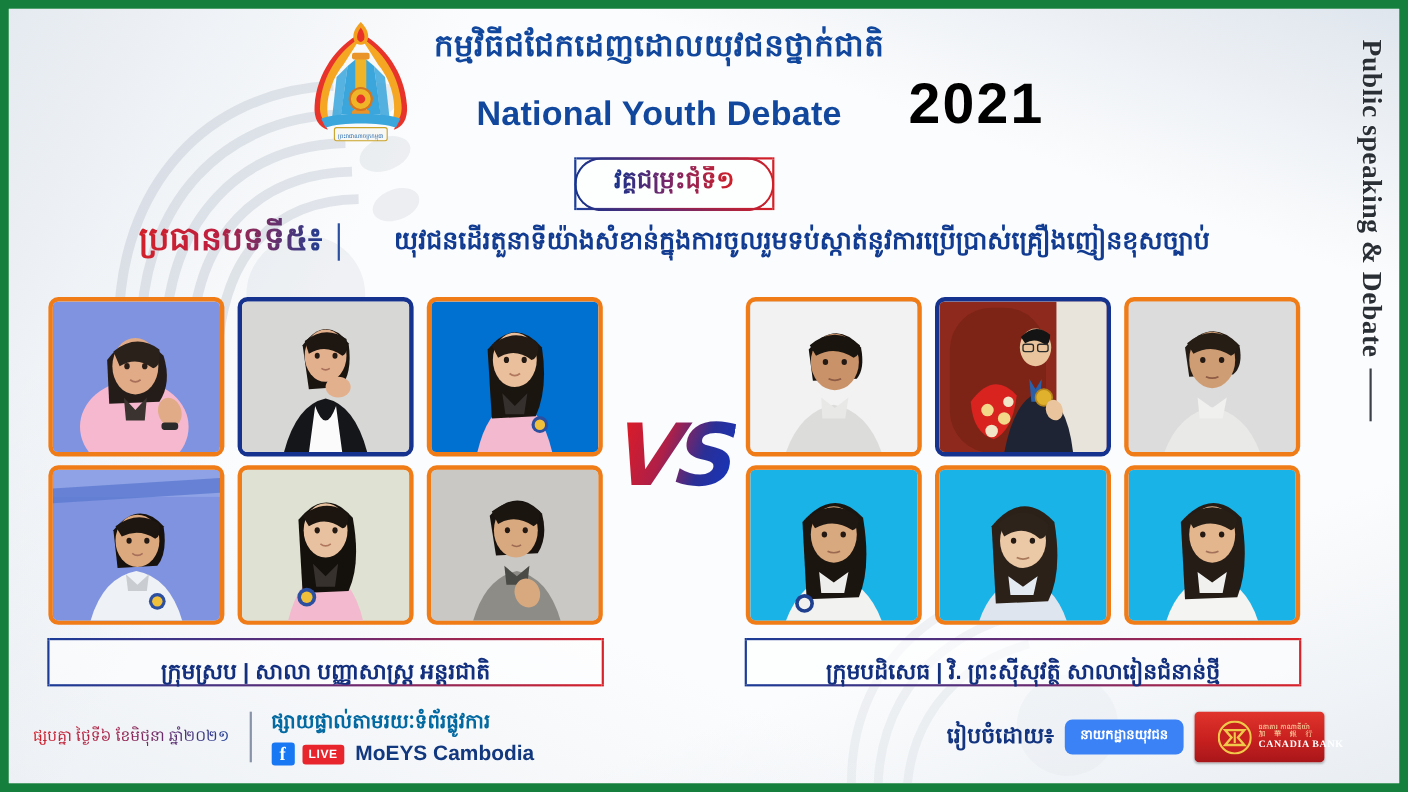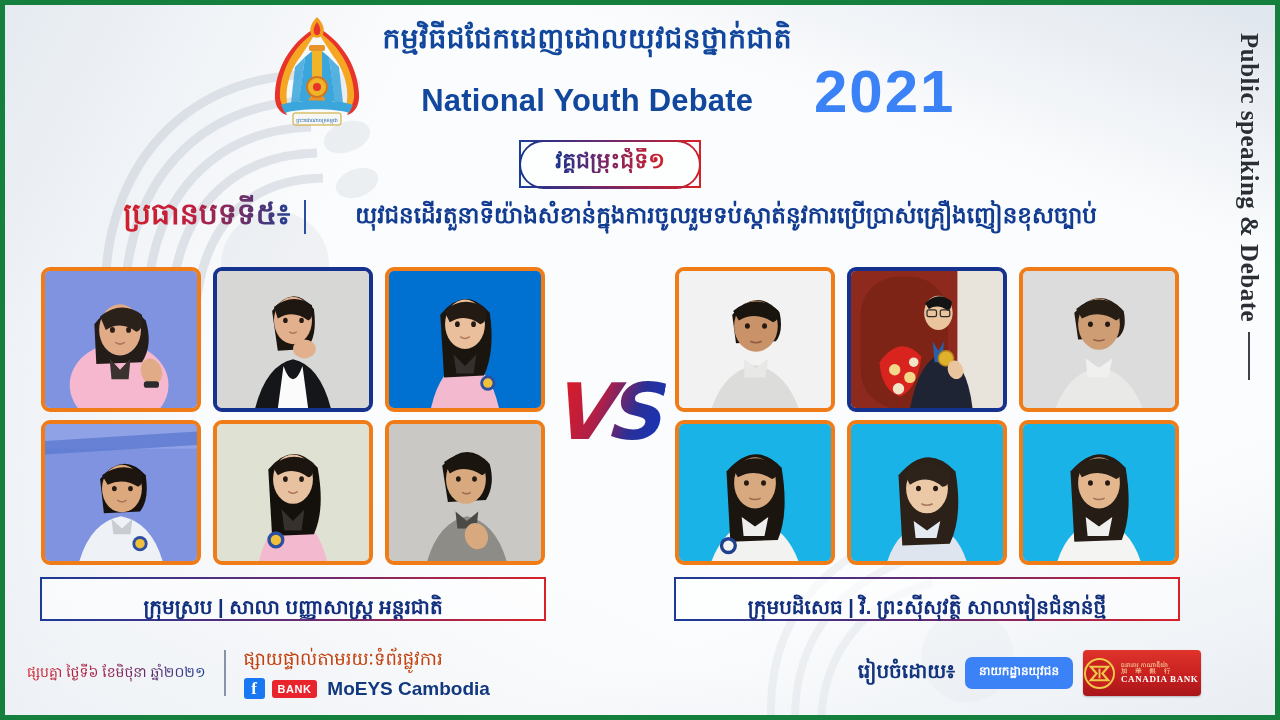--- a/index.html
+++ b/index.html
@@ -4,21 +4,21 @@
 <style>
   * { box-sizing: border-box; margin: 0; padding: 0; }
   html, body {
     width: 1280px; height: 720px; overflow: hidden;
     font-family: "Liberation Sans", sans-serif;
   }
   #poster {
     position: relative;
     width: 1280px; height: 720px;
     background: #ffffff;
-    border: 5px solid #15803d;
+    border: 8px solid #15803d;
     overflow: hidden;
   }
   
   .bg-paper {
     position: absolute; inset: 0;
     background:
       linear-gradient(118deg, rgba(225,231,238,0.85) 0%, rgba(255,255,255,0) 26%),
       linear-gradient(200deg, rgba(214,222,232,0.75) 0%, rgba(255,255,255,0) 22%),
       linear-gradient(25deg, rgba(229,234,240,0.6) 0%, rgba(255,255,255,0) 30%),
       linear-gradient(340deg, rgba(221,228,236,0.6) 0%, rgba(255,255,255,0) 24%),
@@ -52,21 +52,21 @@
   .title-kh {
     font-size: 28px; font-weight: bold; color: #12479e;
     letter-spacing: .5px; line-height: 1.15;
     text-shadow: 0 1px 0 rgba(255,255,255,.7);
   }
   .title-en {
     font-size: 31px; font-weight: bold; color: #12479e;
     letter-spacing: .2px; line-height: 1.15; margin-top: 28px;
   }
   .year {
-    font-size: 60px; font-weight: bold; color: #3b82f6;
+    font-size: 52px; font-weight: bold; color: #000000;
     letter-spacing: 2px; line-height: 1; margin-left: 8px;
     align-self: center;
     margin-top: 42px;
   }
 
   
   .round-badge-wrap {
     position: absolute; top: 135px; left: 0; width: 1210px;
     display: flex; justify-content: center;
   }
@@ -168,21 +168,21 @@
     display: flex; align-items: center;
   }
   .f-date {
     font-size: 14px; font-weight: normal; white-space: nowrap;
     margin-left: 22px;
     background: linear-gradient(95deg,#d2212a 0%, #a62148 38%, #1b3e96 100%);
     -webkit-background-clip: text; background-clip: text; color: transparent;
   }
   .f-sep { width: 2px; height: 46px; background: #6b7b94; margin: 0 18px; opacity:.8;}
   .f-live { }
-  .f-live-top { font-size: 18px; font-weight: normal; color: #c2410c; white-space: nowrap; }
+  .f-live-top { font-size: 18px; font-weight: bold; color: #0369a1; white-space: nowrap; }
   .f-live-row { display: flex; align-items: center; gap: 7px; margin-top: 4px; }
   .fb-icon {
     width: 21px; height: 21px; background: #1877f2; border-radius: 3px;
     color: #fff; font-size: 17px; font-weight: bold; line-height: 21px;
     text-align: center; font-family: "Liberation Serif", serif;
   }
   .live-pill {
     background: #e8252d; color: #fff; font-size: 11px; font-weight: bold;
     padding: 3px 6px; border-radius: 3px; letter-spacing: .5px;
   }
@@ -190,21 +190,21 @@
 
   .f-right { display: flex; align-items: center; gap: 10px; margin-left: auto; margin-right: 14px; }
   .f-lbl { font-size: 20px; font-weight: bold; color: #13347f; white-space: nowrap; font-family: Liberation Serif, serif; }
   .org-badge {
     background: #3b82f6; color: #fff; border-radius: 7px;
     padding: 6px 14px 8px; font-size: 12px; font-weight: bold; white-space: nowrap;
   }
   .bank-logo {
     width: 118px; height: 46px; border-radius: 4px;
     background: linear-gradient(180deg,#e0342c 0%, #c8201f 55%, #a8161a 100%);
-    display: flex; align-items: center; gap: 6px; padding: 0 1px;
+    display: flex; align-items: center; gap: 6px; padding: 0 21px;
     box-shadow: 0 1px 2px rgba(0,0,0,.25);
   }
   .bank-mark { width: 31px; height: 31px; flex: none; }
   .bank-txt { color: #ffe9b0; line-height: 1.05; }
   .bank-kh { font-size: 6px; letter-spacing: .2px; white-space: nowrap; color:#ffe9b0;}
   .bank-cn { font-size: 6.5px; letter-spacing: 3px; white-space: nowrap; }
   .bank-en { font-size: 9px; font-weight: bold; letter-spacing: .6px; color:#fff;
              font-family: "Liberation Serif", serif; white-space: nowrap;}
 
   
@@ -512,21 +512,21 @@
   <div class="footer">
 
     <div class="f-date">ផ្សបគ្នា ថ្ងៃទី៦ ខែមិថុនា ឆ្នាំ២០២១</div>
 
     <div class="f-sep"></div>
 
     <div class="f-live">
       <div class="f-live-top">ផ្សាយផ្ទាល់តាមរយៈទំព័រផ្លូវការ</div>
       <div class="f-live-row">
         <div class="fb-icon">f</div>
-        <div class="live-pill">BANK</div>
+        <div class="live-pill">LIVE</div>
         <div class="fb-name">MoEYS Cambodia</div>
       </div>
     </div>
 
     <div class="f-right">
       <div class="f-lbl">រៀបចំដោយ៖</div>
       <div class="org-badge">នាយកដ្ឋានយុវជន</div>
       <div class="bank-logo">
         <svg class="bank-mark" viewBox="0 0 32 32">
           <circle cx="16" cy="16" r="15" fill="#c8201f" stroke="#f0c94a" stroke-width="2"></circle>

